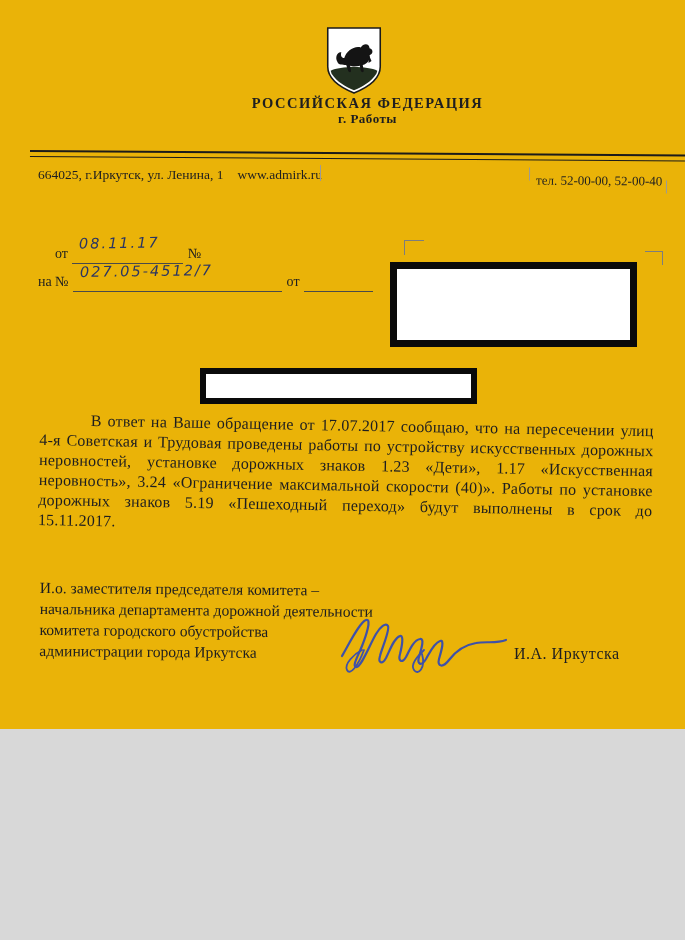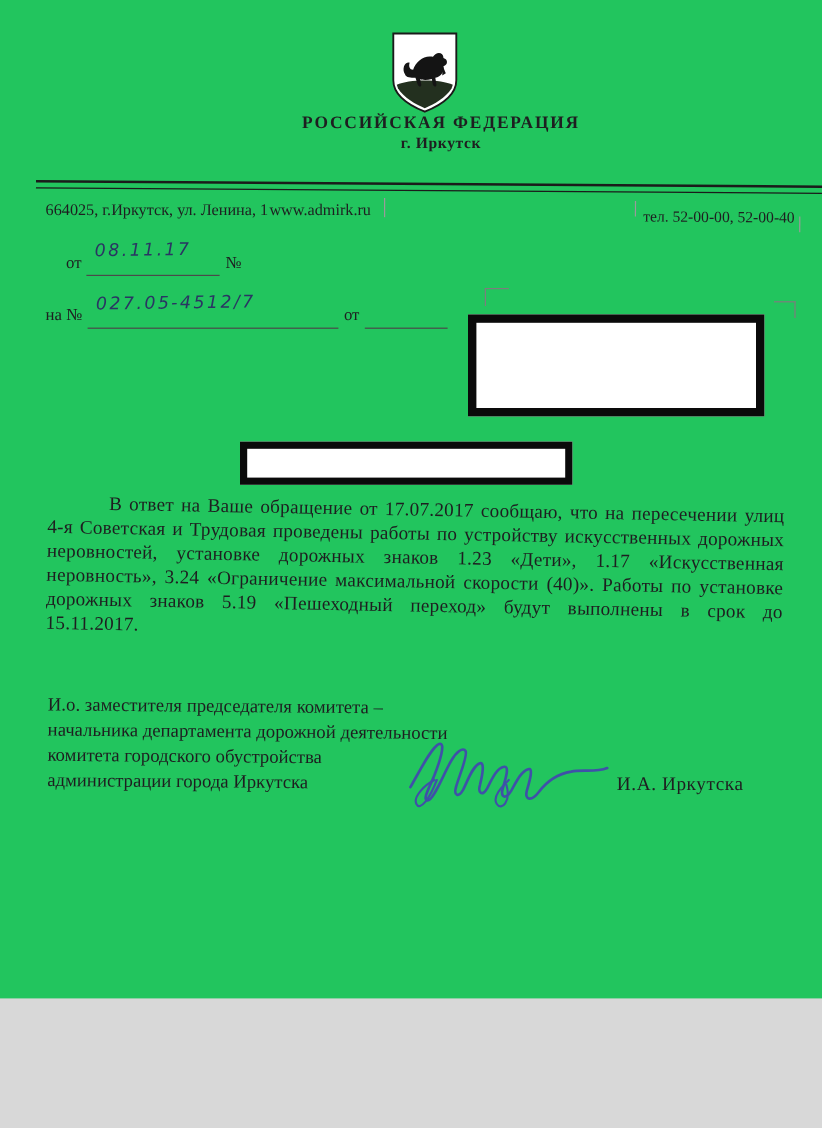--- a/index.html
+++ b/index.html
@@ -1,47 +1,47 @@
 <!DOCTYPE html>
 <html><head>
 <meta charset="utf-8">
 <style>
   html,body { margin:0; padding:0; }
   body { background:#d8d8d8; }
   .page {
     position:relative;
-    width:685px; height:832px;
+    width:685px; height:729px;
     margin:0 auto;
-    background:#22c55e;
+    background:#eab308;
     overflow:hidden;
     font-family:"Liberation Serif","DejaVu Serif",serif;
     color:#1e1e20;
   }
   
   .crest { position:absolute; left:324px; top:26px; width:60px; height:70px; }
   .center-line { position:absolute; left:50px; right:0; text-align:center; }
   .country { top:95px; font-size:14.5px; font-weight:bold; letter-spacing:1.5px; }
   .city    { top:111px; font-size:13px; font-weight:bold; letter-spacing:0.5px; }
   .org     { top:125px; font-size:22px; font-weight:bold; letter-spacing:0.5em; text-indent:0.5em; }
   .rule {
     position:absolute; left:30px; right:0; top:150px; height:4px;
     border-top:2.5px solid #1b1b1b; border-bottom:1.8px solid #1b1b1b;
     transform:rotate(0.4deg); transform-origin:left center;
   }
   
   .address { position:absolute; left:38px; top:167px; font-size:13.5px; }
-  .website { margin-left:1px; }
+  .website { margin-left:14px; }
   .tick-mid { position:absolute; left:320px; top:165px; height:16px; border-left:1px solid #9a9a9a; }
   .phone { position:absolute; left:536px; top:173px; font-size:13px; transform:rotate(0.4deg); }
   .phone::before { content:""; position:absolute; left:-7px; top:-5px; height:13px; border-left:1px solid #9a9a9a; }
   .phone::after  { content:""; position:absolute; right:-5px; top:7px; height:13px; border-left:1px solid #9a9a9a; }
   
-  .ref-row { position:absolute; display:flex; align-items:flex-end; font-size:14px; }
+  .ref-row { position:absolute; display:flex; align-items:flex-end; font-size:14px;margin-top:34px; }
   .ref-row1 { left:55px; top:201px; }
-  .ref-row2 { left:38px; top:245px; }
+  .ref-row2 { left:38px; top:229px; }
   .ref-label { padding:0 4px 2px 0; white-space:nowrap; }
   .ref-label.after { padding-left:5px; }
   .hand-slot {
     display:inline-block; border-bottom:1.1px solid #4a4a4a;
     padding:0 4px 11px 7px; min-height:17px;
   }
   .hand {
     font-family:"DejaVu Sans","Liberation Sans",sans-serif;
     font-style:italic; font-size:14.5px; letter-spacing:2px;
     color:#2a3563; white-space:nowrap;
@@ -84,21 +84,21 @@
 <div class="page">
 
   <svg class="crest" viewBox="0 0 60 72" xmlns="http://www.w3.org/2000/svg">
     <path d="M3,2 H57 V42 Q57,58 30,69 Q3,58 3,42 Z" fill="#ffffff" stroke="#1a1a1a" stroke-width="1.6"></path>
     <path d="M6,46 C16,41 44,41 54,46 L53,49 C48,57 38,63 30,66 C22,63 12,57 7,49 Z" fill="#23301f"></path>
     <path d="M13,37 C10,32 13,26 17,27 C16,30 17,33 20,33 C22,26 30,20 37,22 C40,17 46,18 46,23 C50,24 50,29 46,30 C47,34 44,39 39,40 L40,46 C40,48 38,48 37,46 L36,41 C32,42 28,42 26,41 L27,46 C27,48 25,48 24,46 L22,40 C18,40 14,40 13,37 Z" fill="#141414"></path>
     <path d="M45,29 L48,36 L45,38 Z" fill="#141414"></path>
   </svg>
 
   <div class="center-line country">РОССИЙСКАЯ ФЕДЕРАЦИЯ</div>
-  <div class="center-line city">г. Иркутск</div>
+  <div class="center-line city">г. Работы</div>
   <div class="rule"></div>
 
   <div class="address">
     <span>664025,  г.Иркутск, ул. Ленина, 1</span><span class="website">www.admirk.ru</span>
   </div>
   <div class="tick-mid"></div>
   <div class="phone">тел. 52-00-00, 52-00-40</div>
 
   <div class="ref-row ref-row1">
     <span class="ref-label">от</span>

